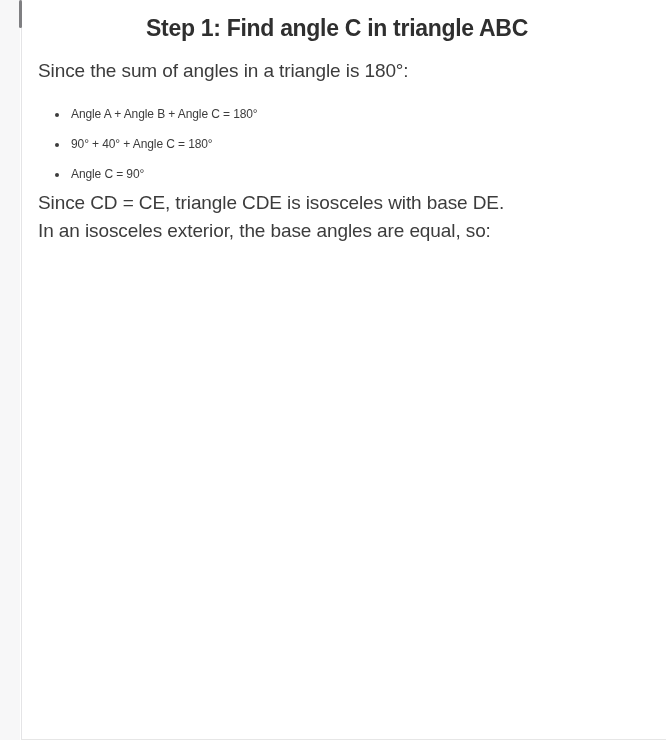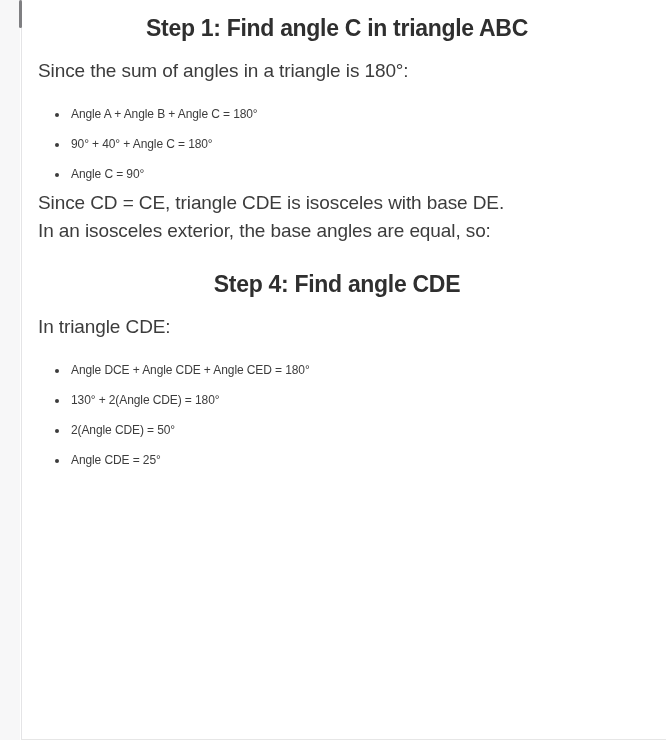--- a/index.html
+++ b/index.html
@@ -107,27 +107,15 @@
   </section>
 
   <section class="step">
     <div>
         <p class="para">Since CD = CE, triangle CDE is isosceles with base DE.</p>
         <p class="para">In an isosceles exterior, the base angles are equal, so:</p>
       </div>
   </section>
 
 
-  <section class="step">
-    <h2>Step 4: Find angle CDE</h2>
-    <div>
-        <p class="para">In triangle CDE:</p>
-      </div>
-    <ul>
-        <li>Angle DCE + Angle CDE + Angle CED = 180°</li>
-        <li>130° + 2(Angle CDE) = 180°</li>
-        <li>2(Angle CDE) = 50°</li>
-        <li>Angle CDE = 25°</li>
-      </ul>
-  </section>
 </main>
 
 <div class="bottom-divider"></div>
 
 </body></html>

